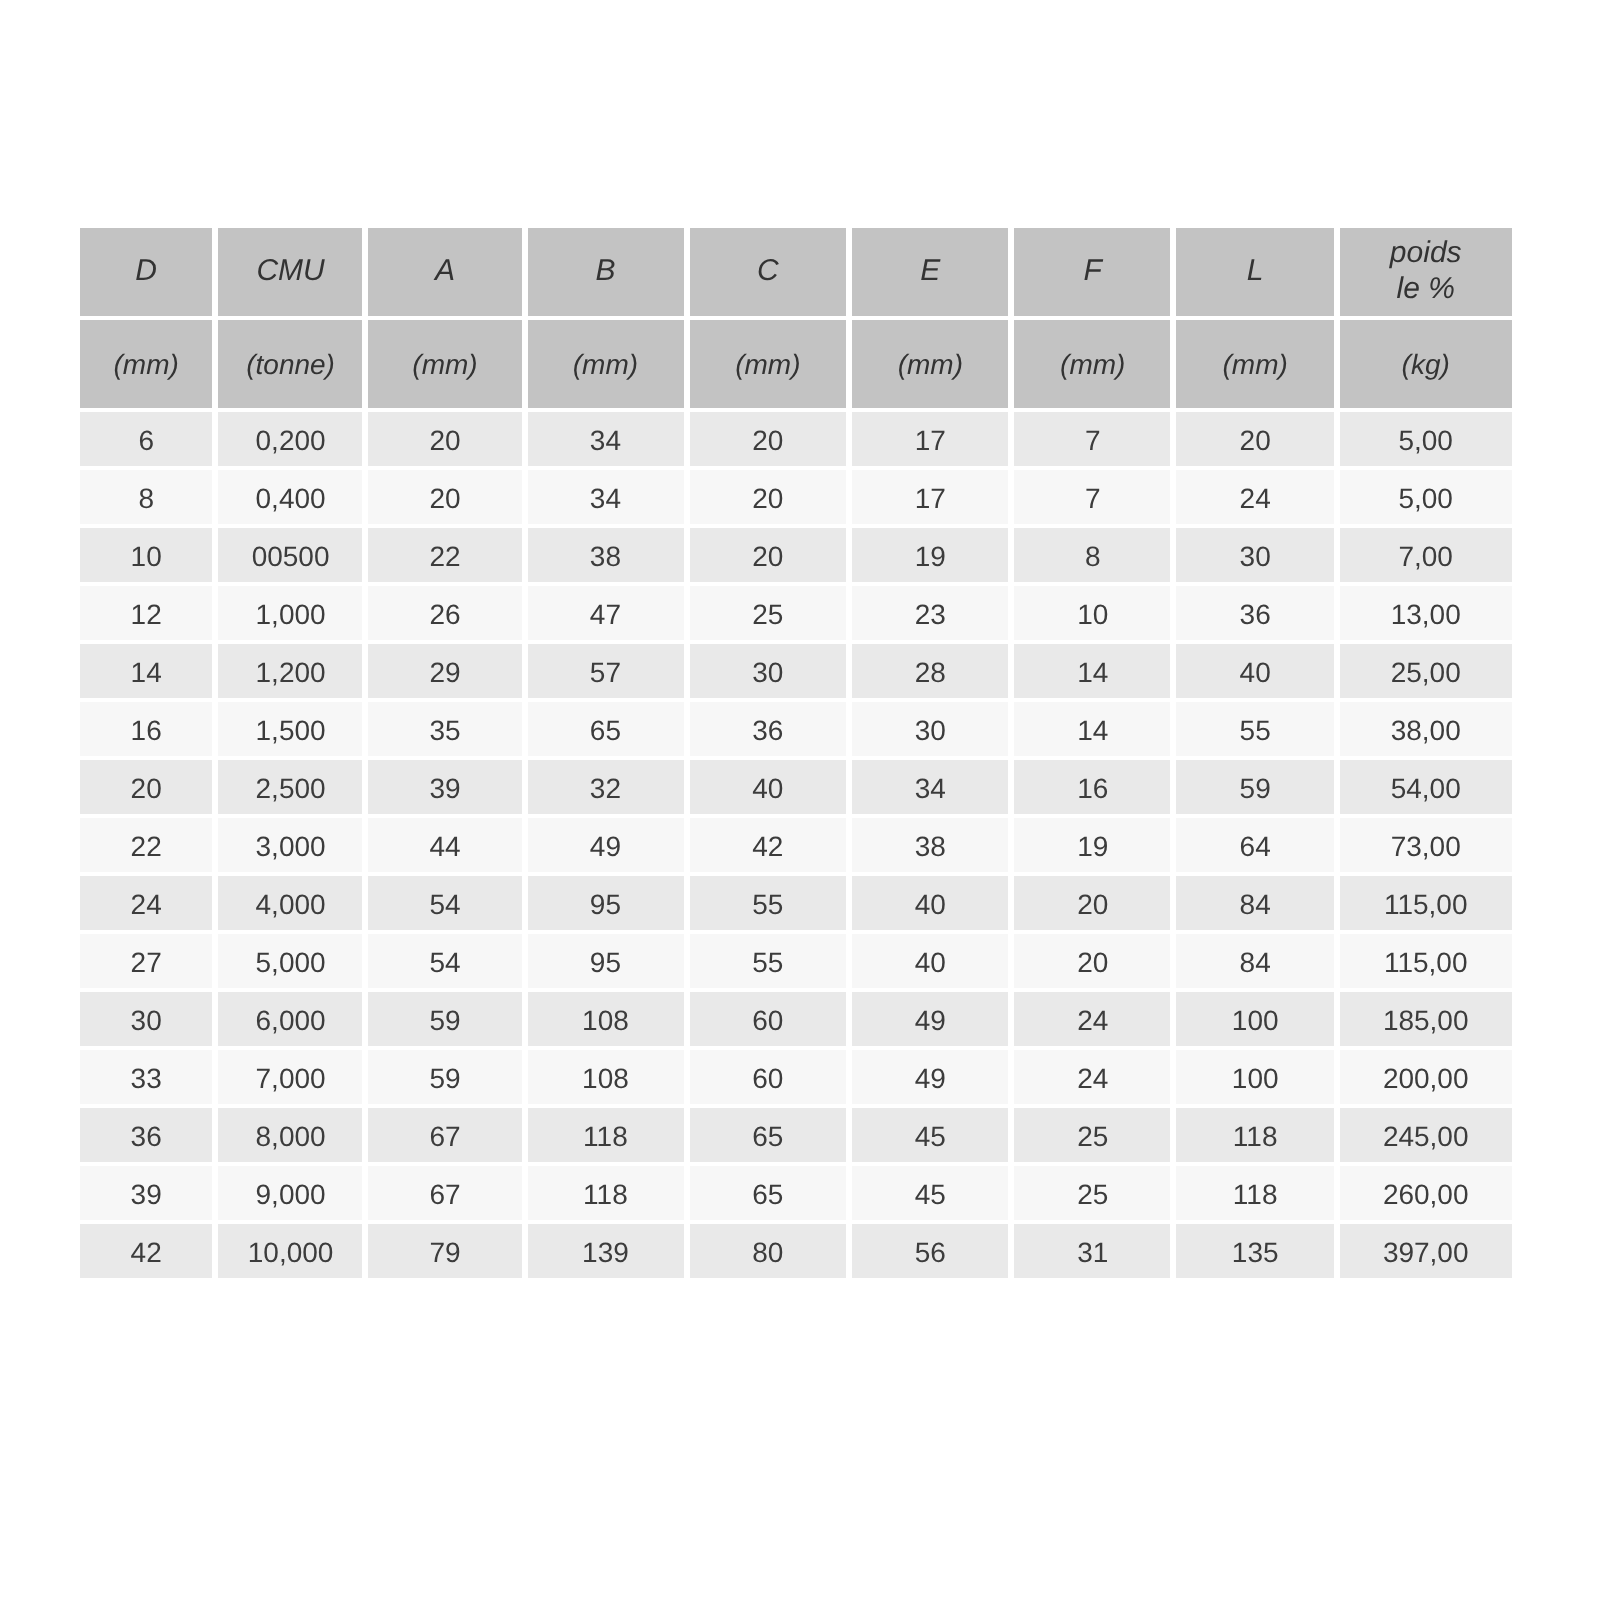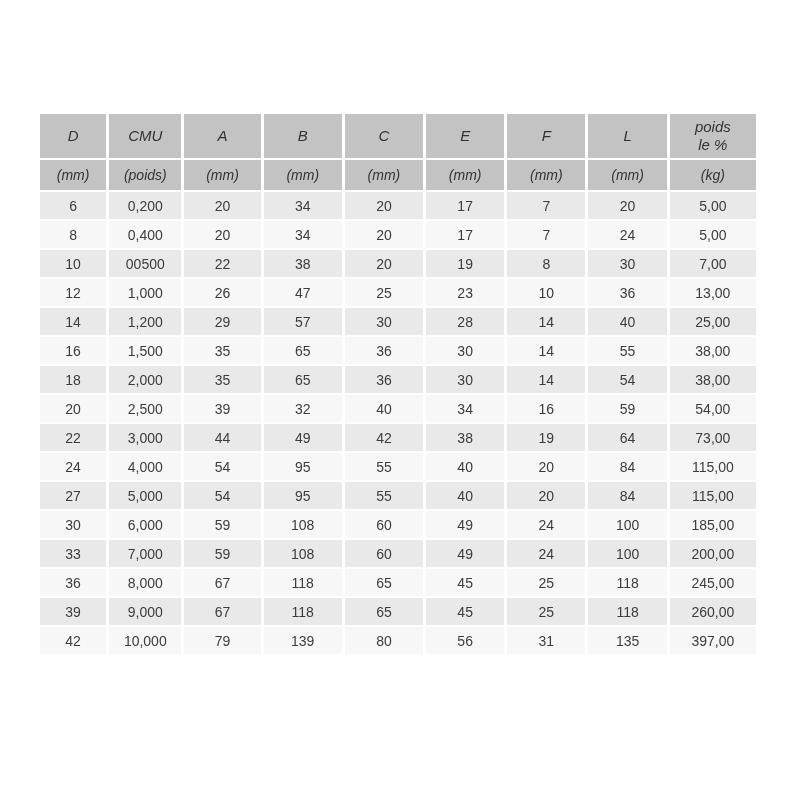--- a/index.html
+++ b/index.html
@@ -34,21 +34,21 @@
     font-style: italic;
     color: #333333;
   }
   thead tr.label-row th {
     height: 44px;
     font-size: 15px;
     white-space: pre-line;
     line-height: 1.2;
   }
   thead tr.unit-row th {
-    height: 30px;
+    height: 44px;
     font-size: 14px;
   }
   tbody td {
     height: 27px;
     font-size: 14px;
     color: #3c3c3c;
   }
   tbody tr:nth-child(odd) td  { background: #e9e9e9; }
   tbody tr:nth-child(even) td { background: #f7f7f7; }
 
@@ -86,21 +86,21 @@
           <th>B</th>
           <th>C</th>
           <th>E</th>
           <th>F</th>
           <th>L</th>
           <th>poids
 le %</th>
         </tr>
       <tr class="unit-row">
           <th>(mm)</th>
-          <th>(poids)</th>
+          <th>(tonne)</th>
           <th>(mm)</th>
           <th>(mm)</th>
           <th>(mm)</th>
           <th>(mm)</th>
           <th>(mm)</th>
           <th>(mm)</th>
           <th>(kg)</th>
         </tr>
     </thead>
     <tbody>
@@ -164,31 +164,20 @@
           <td>1,500</td>
           <td>35</td>
           <td>65</td>
           <td>36</td>
           <td>30</td>
           <td>14</td>
           <td>55</td>
           <td>38,00</td>
         </tr>
         <tr>
-          <td>18</td>
-          <td>2,000</td>
-          <td>35</td>
-          <td>65</td>
-          <td>36</td>
-          <td>30</td>
-          <td>14</td>
-          <td>54</td>
-          <td>38,00</td>
-        </tr>
-        <tr>
           <td>20</td>
           <td>2,500</td>
           <td>39</td>
           <td>32</td>
           <td>40</td>
           <td>34</td>
           <td>16</td>
           <td>59</td>
           <td>54,00</td>
         </tr>

